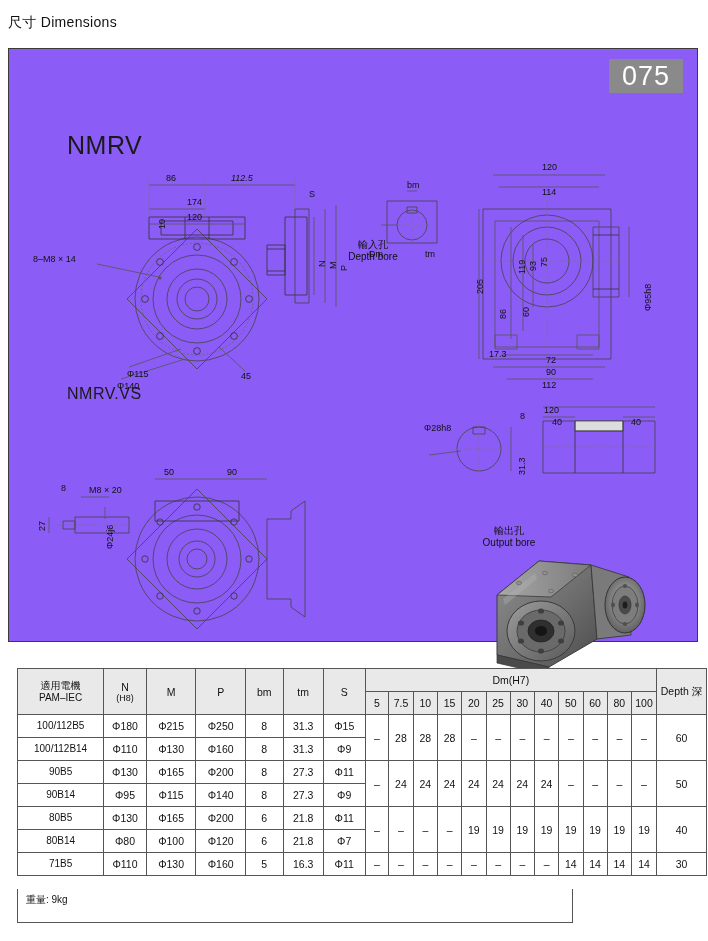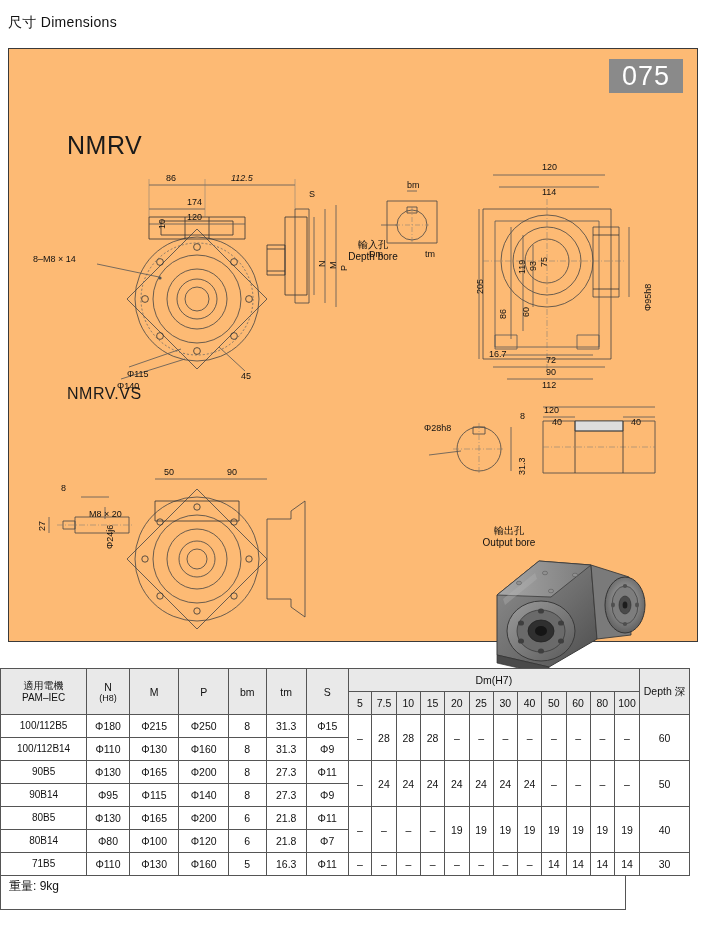--- a/index.html
+++ b/index.html
@@ -16,21 +16,21 @@
   .page-title{
     position:absolute;left:8px;top:14px;
     font-size:14px;letter-spacing:.3px;color:#111;
   }
 
   .drawing-box{
     position:absolute;left:8px;top:48px;
     width:690px;height:594px;
     border:1px solid #3a3a3a;
     box-sizing:border-box;
-    background:#fdba74;
+    background:#8b5cf6;
   }
 
   .badge{
     position:absolute;right:14px;top:10px;
     width:74px;height:34px;
     background:#8a8a8a;
     color:#fff;
     font-size:27px;
     line-height:34px;
     text-align:center;
@@ -47,21 +47,21 @@
 
   
   .dim{position:absolute;font-size:9px;color:#111;white-space:nowrap;}
   .dim.v{transform-origin:0 0;transform:rotate(-90deg);}
 
   svg.draw{position:absolute;left:0;top:0;width:690px;height:613px;}
   svg.draw *{vector-effect:non-scaling-stroke;}
 
   
   .table-wrap{
-    position:absolute;left:0;top:668px;width:690px;
+    position:absolute;left:17px;top:668px;width:690px;
   }
   table.spec{
     border-collapse:collapse;
     width:690px;
     font-size:10.5px;
     color:#111;
   }
   table.spec th, table.spec td{
     border:1px solid #555;
     text-align:center;
@@ -76,27 +76,27 @@
   .col-n{width:44px;}
   .col-m{width:52px;}
   .col-p{width:52px;}
   .col-bm{width:40px;}
   .col-tm{width:42px;}
   .col-s{width:44px;}
   .dm-col{width:25px;}
   .depth-col{width:52px;}
   .tiny{font-size:9px;}
   .weight{
-    margin-top:0;
+    margin-top:13px;
     border:1px solid #555;
     border-top:none;
-    width:626px;
+    width:556px;
     box-sizing:border-box;
     height:34px;
-    font-size:12px;
+    font-size:10px;
     line-height:11px;
     padding:5px 0 0 8px;
     color:#111;
   }
 
   
   .photo{
     position:absolute;left:470px;top:494px;width:180px;height:140px;
   }
 </style>
@@ -287,30 +287,30 @@
     </div>
 
     <div class="dim" style="left:533px;top:113px;">120</div>
     <div class="dim" style="left:533px;top:138px;">114</div>
     <div class="dim v" style="left:508px;top:225px;">119</div>
     <div class="dim v" style="left:519px;top:222px;">93</div>
     <div class="dim v" style="left:530px;top:218px;">75</div>
     <div class="dim v" style="left:466px;top:245px;">205</div>
     <div class="dim v" style="left:489px;top:270px;">86</div>
     <div class="dim v" style="left:512px;top:268px;">60</div>
-    <div class="dim" style="left:480px;top:300px;">16.7</div>
+    <div class="dim" style="left:480px;top:300px;">17.3</div>
     <div class="dim" style="left:537px;top:306px;">72</div>
     <div class="dim" style="left:537px;top:318px;">90</div>
     <div class="dim" style="left:533px;top:331px;">112</div>
     <div class="dim v" style="left:634px;top:262px;">Φ95h8</div>
 
     <div class="dim" style="left:155px;top:418px;">50</div>
     <div class="dim" style="left:218px;top:418px;">90</div>
     <div class="dim" style="left:52px;top:434px;">8</div>
-    <div class="dim" style="left:80px;top:460px;">M8 × 20</div>
+    <div class="dim" style="left:80px;top:436px;">M8 × 20</div>
     <div class="dim v" style="left:28px;top:482px;">27</div>
     <div class="dim v" style="left:96px;top:500px;">Φ24j6</div>
 
     <div class="dim" style="left:535px;top:356px;">120</div>
     <div class="dim" style="left:543px;top:368px;">40</div>
     <div class="dim" style="left:622px;top:368px;">40</div>
     <div class="dim" style="left:511px;top:362px;">8</div>
     <div class="dim" style="left:415px;top:374px;">Φ28h8</div>
     <div class="dim v" style="left:508px;top:426px;">31.3</div>
 

